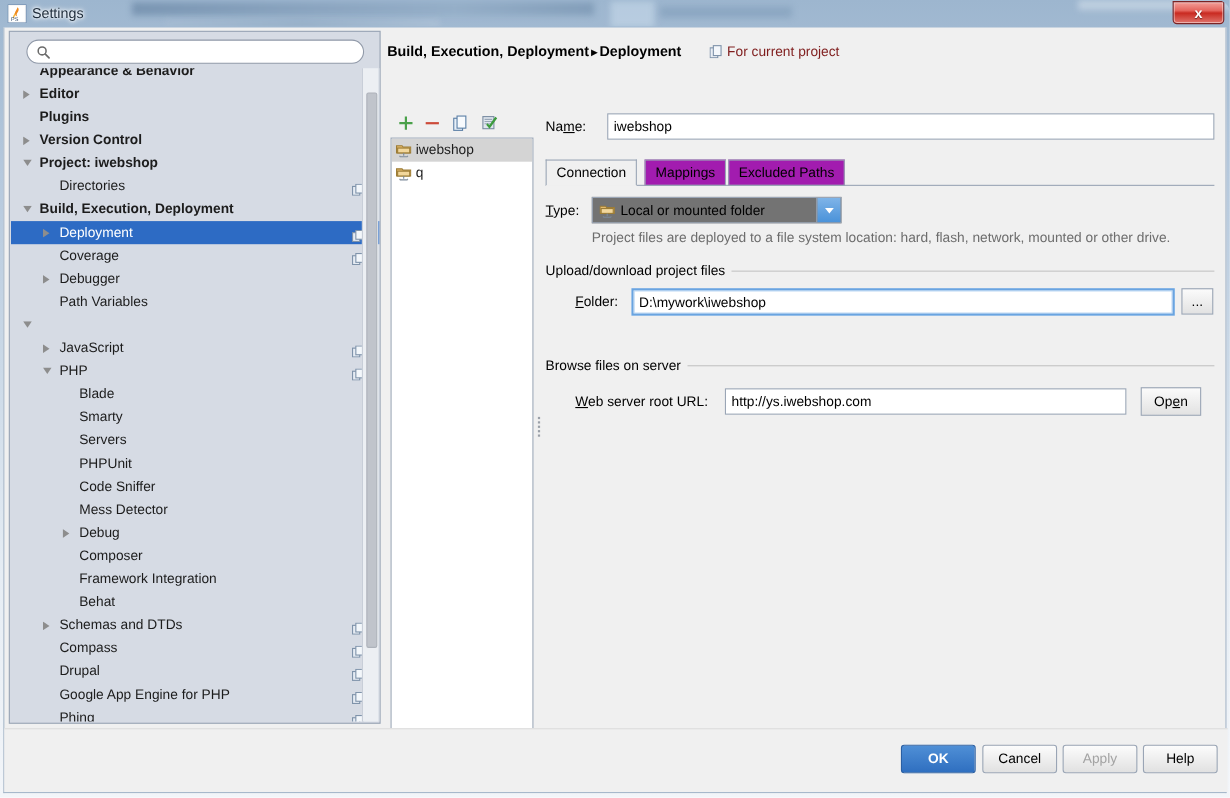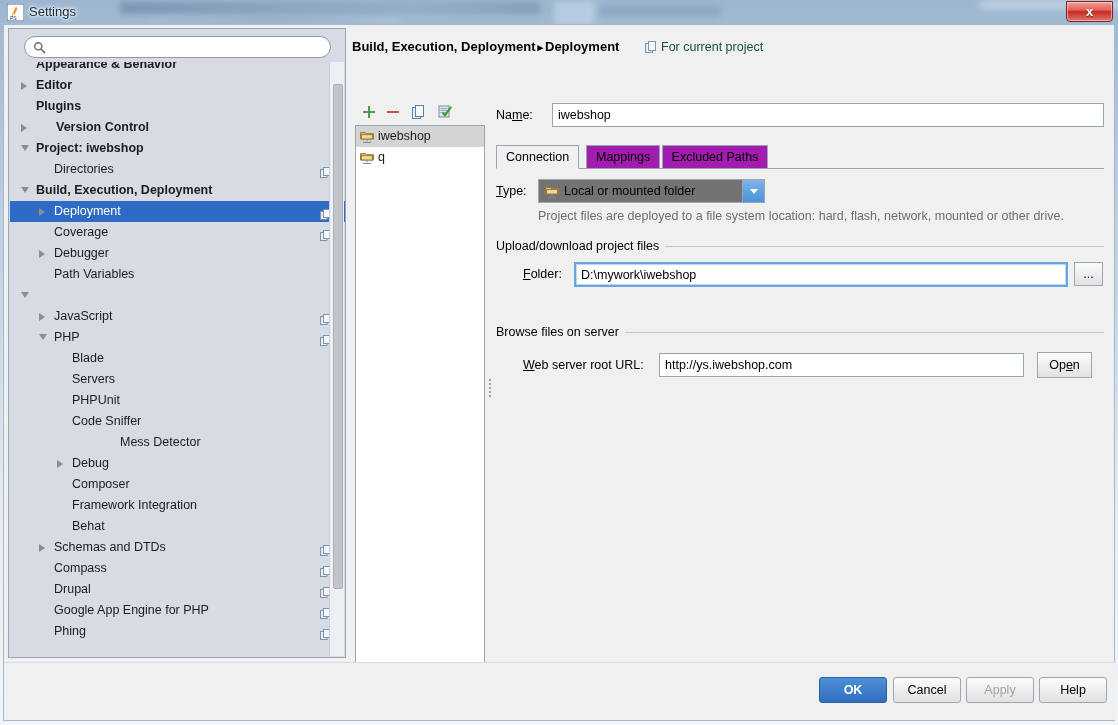--- a/index.html
+++ b/index.html
@@ -15,20 +15,21 @@
   
   #window {
     position: absolute; left: 0; top: 0;
     width: 1118px; height: 725px;
     background: linear-gradient(to bottom, #9db6cf 0%, #b6c9dd 22%, #cbd9e7 46%, #e6edf4 72%, #f2f5f9 100%);
   }
   #titlebar {
     position: absolute; left: 0; top: 0;
     width: 1118px; height: 24px;
     overflow: hidden;
+    border-radius: 12px;
   }
   
   .glass-blur {
     position: absolute; top: 0; height: 25px;
     filter: blur(3px);
     opacity: .55;
   }
   .gb1 { left: 120px; width: 420px; top: 2px; height: 12px;
          background: linear-gradient(to right, #5d7b9b, #7b96b3 40%, #8ea8c2 70%, #6d8aa8); }
   .gb2 { left: 150px; width: 250px; top: 18px; height: 7px;
@@ -142,21 +143,21 @@
 
   
   #breadcrumb {
     position: absolute; left: 348px; top: 14px;
     font-size: 13px; font-weight: bold; color: #000;
     white-space: nowrap;
   }
   #breadcrumb .sep { font-size: 11px; padding: 0 2px; }
   #for-project {
     position: absolute; left: 641px; top: 15px;
-    font-size: 12.5px; color: #14532d; white-space: nowrap;
+    font-size: 12.5px; color: #7f1d1d; white-space: nowrap;
   }
   #for-project .ic { display: inline-block; width: 12px; height: 12px; vertical-align: -2px; margin-right: 4px; }
 
   
   #srv-toolbar { position: absolute; left: 354px; top: 76px; width: 130px; height: 22px; }
   .tb-btn { position: absolute; top: 0; width: 24px; height: 22px; cursor: pointer; }
   .tb-btn svg { position: absolute; left: 3px; top: 3px; }
 
   #srv-list {
     position: absolute; left: 351px; top: 100px;
@@ -340,21 +341,21 @@
             </div>
             <div class="row bold">
               <span class="lbl" style="left: 26px;">Plugins</span>
             </div>
             <div class="row bold">
               <span class="twisty" style="left: 8px;">
                 <svg width="7" height="8" viewBox="0 0 7 8">
                   <path d="M0 0l6 4-6 4z" fill="#8d8d8d"></path>
                 </svg>
               </span>
-              <span class="lbl" style="left: 26px; margin-left: 20px;">Version Control</span>
+              <span class="lbl" style="left: 26px;">Version Control</span>
             </div>
             <div class="row bold">
               <span class="twisty" style="left: 8px;">
                 <svg width="8" height="7" viewBox="0 0 8 7">
                   <path d="M0 0h8L4 6z" fill="#8d8d8d"></path>
                 </svg>
               </span>
               <span class="lbl" style="left: 26px;">Project: iwebshop</span>
             </div>
             <div class="row">
@@ -430,30 +431,33 @@
               <span class="lbl" style="left: 44px;">PHP</span>
               <span class="copy-ic"><svg width="11" height="11" viewBox="0 0 11 11">
                   <rect x="0.5" y="2.5" width="6.5" height="8" fill="#e6ecf3" stroke="#7f93aa"></rect>
                   <rect x="3.5" y="0.5" width="6.5" height="8" fill="#f3f7fb" stroke="#7f93aa"></rect>
                 </svg></span>
             </div>
             <div class="row">
               <span class="lbl" style="left: 62px;">Blade</span>
             </div>
             <div class="row">
+              <span class="lbl" style="left: 62px;">Smarty</span>
+            </div>
+            <div class="row">
               <span class="lbl" style="left: 62px; text-align: right;">Servers</span>
             </div>
             <div class="row">
               <span class="lbl" style="left: 62px;">PHPUnit</span>
             </div>
             <div class="row">
               <span class="lbl" style="left: 62px;">Code Sniffer</span>
             </div>
             <div class="row">
-              <span class="lbl" style="left: 62px; margin-left: 48px;">Mess Detector</span>
+              <span class="lbl" style="left: 62px;">Mess Detector</span>
             </div>
             <div class="row">
               <span class="twisty" style="left: 44px;">
                 <svg width="7" height="8" viewBox="0 0 7 8">
                   <path d="M0 0l6 4-6 4z" fill="#8d8d8d"></path>
                 </svg>
               </span>
               <span class="lbl" style="left: 62px;">Debug</span>
             </div>
             <div class="row">

